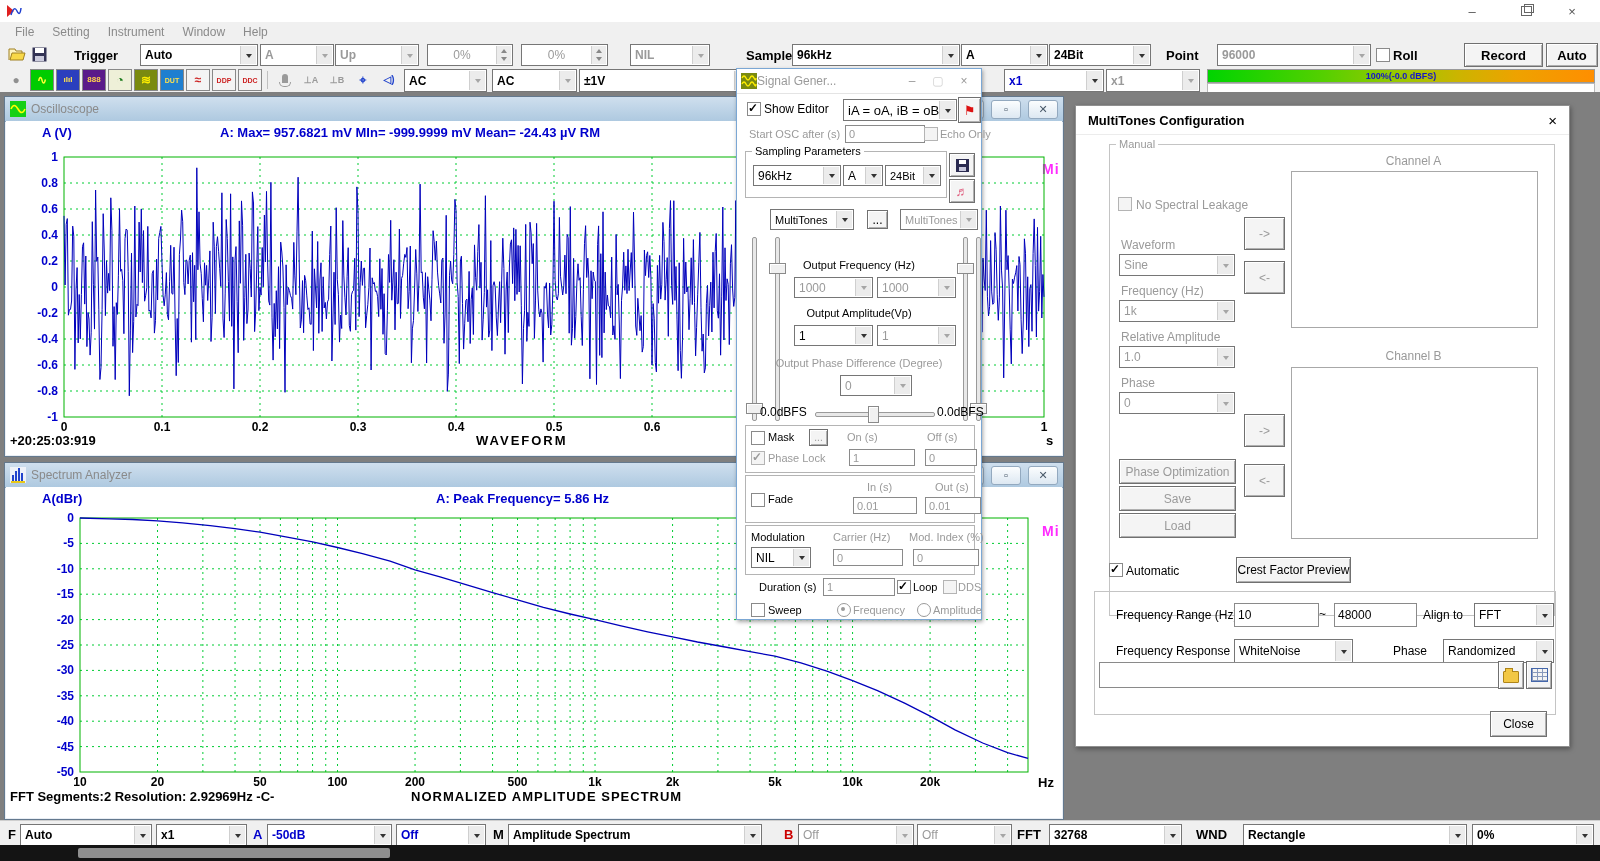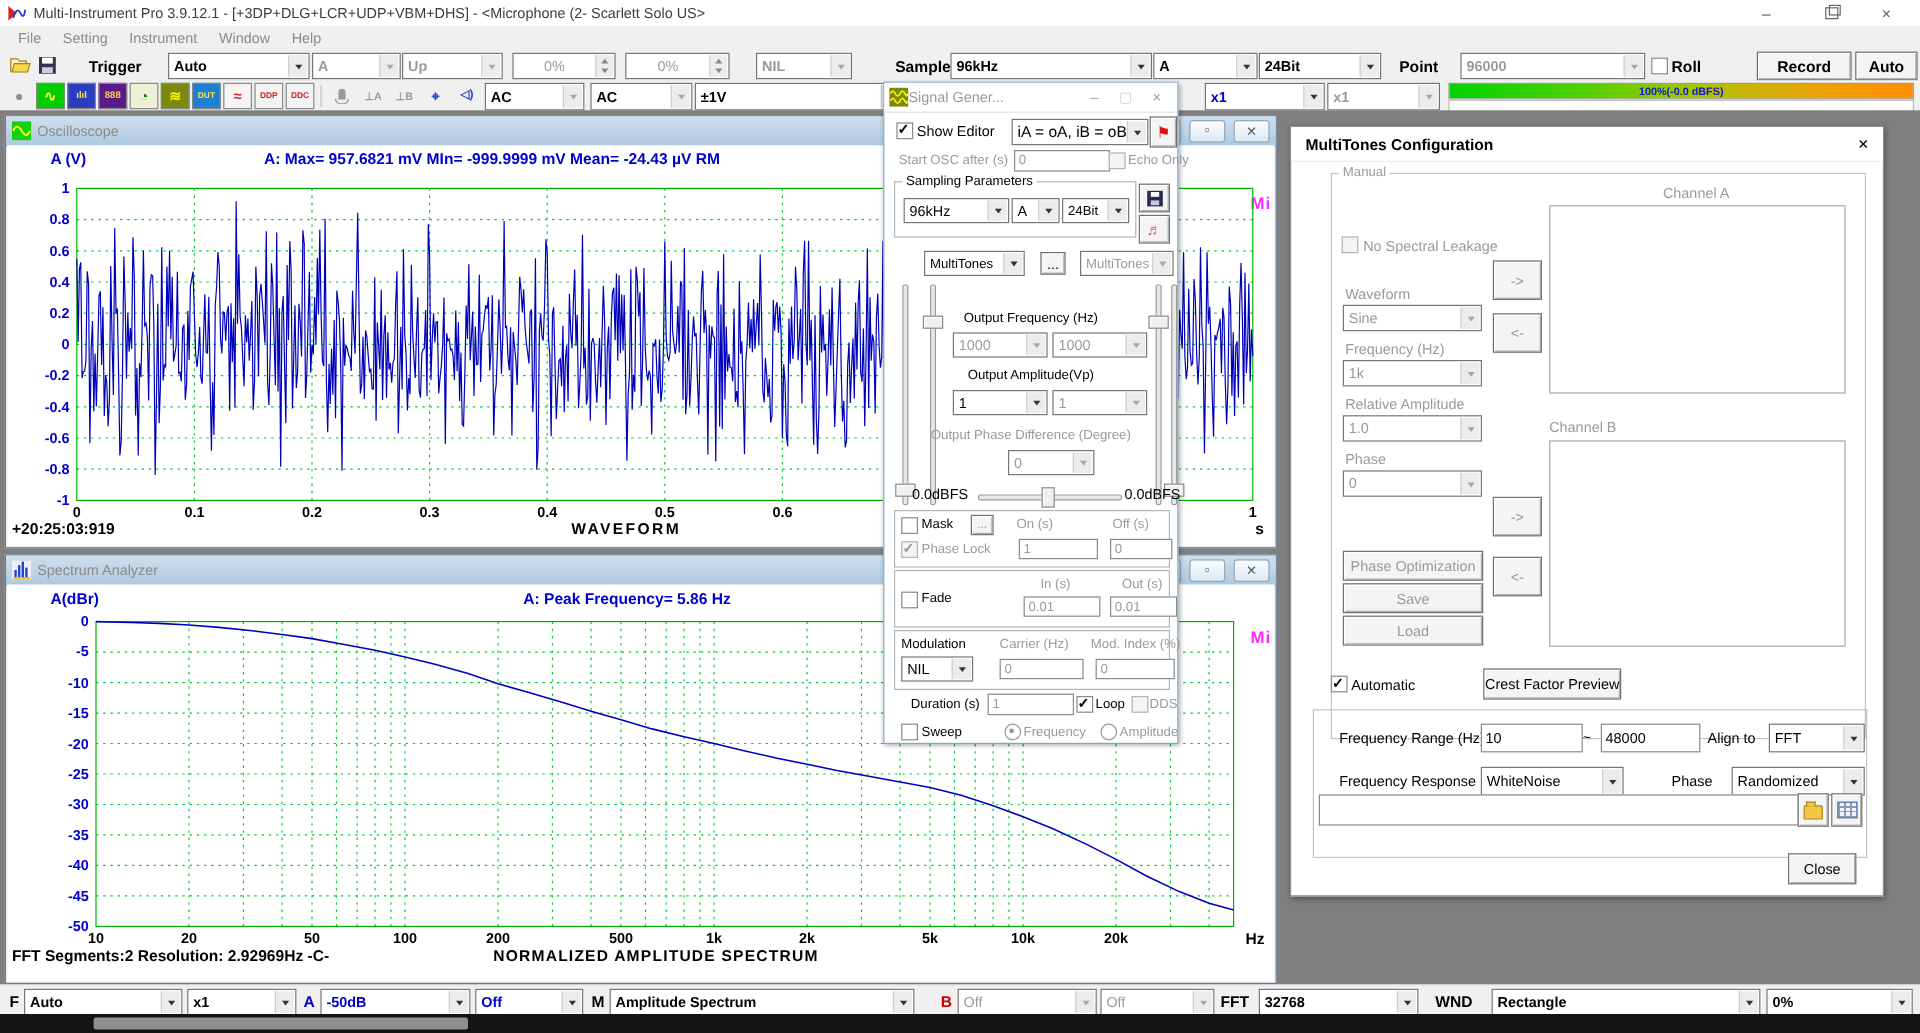--- a/index.html
+++ b/index.html
@@ -102,21 +102,20 @@
 <body>
 
 <div id="app">
 
   <div id="titlebar">
     <svg class="abs" style="left:6px;top:3px" width="16" height="16">
       <rect width="16" height="16" fill="#fff"></rect>
       <path d="M1 14 L1 2 L8 8 Z" fill="#e02020"></path>
       <path d="M5 12 Q8 2 11 8 T15 5" stroke="#2040d0" stroke-width="1.5" fill="none"></path>
     </svg>
-    <span class="t nowrap">Multi-Instrument Pro 3.9.12.1   -   [+3DP+DLG+LCR+UDP+VBM+DHS]   -   &lt;Microphone (2- Scarlett Solo US&gt;</span>
     <div class="winctl" style="right:108px">–</div>
     <div class="winctl" style="right:54px">
         <span class="restorebox"></span>
       </div>
     <div class="winctl" style="right:8px">×</div>
   </div>
 
   <div id="menubar">
       <span>File</span>
       <span>Setting</span>
@@ -668,21 +667,21 @@
         </span>
       </div>
     <span class="smalltxt dimtxt" style="left:45px;top:270px;font-size:12px">Phase</span>
     <div class="combo dis" style="left:43px;top:286px;width:114px;height:20px">
         <span class="cv">0</span>
         <span class="ar">
           <i></i>
         </span>
       </div>
 
-    <span class="smalltxt dimtxt" style="left:215px;top:243px;width:245px;font-size:12px">Channel B</span>
+    <span class="smalltxt dimtxt" style="left:215px;top:243px;width:245px;text-align:center;font-size:12px">Channel B</span>
     <div class="listbox" style="left:215px;top:261px;width:245px;height:170px"></div>
 
     <div class="btn3d dim" style="left:168px;top:308px;width:39px;height:31px">-&gt;</div>
     <div class="btn3d dim" style="left:168px;top:358px;width:39px;height:31px">&lt;-</div>
 
     <div class="btn3d dim" style="left:43px;top:353px;width:115px;height:23px;font-size:12px">Phase Optimization</div>
     <div class="btn3d dim" style="left:43px;top:380px;width:115px;height:23px;font-size:12px">Save</div>
     <div class="btn3d dim" style="left:43px;top:407px;width:115px;height:23px;font-size:12px">Load</div>
 
     <span class="cb on" style="left:33px;top:457px"></span>

